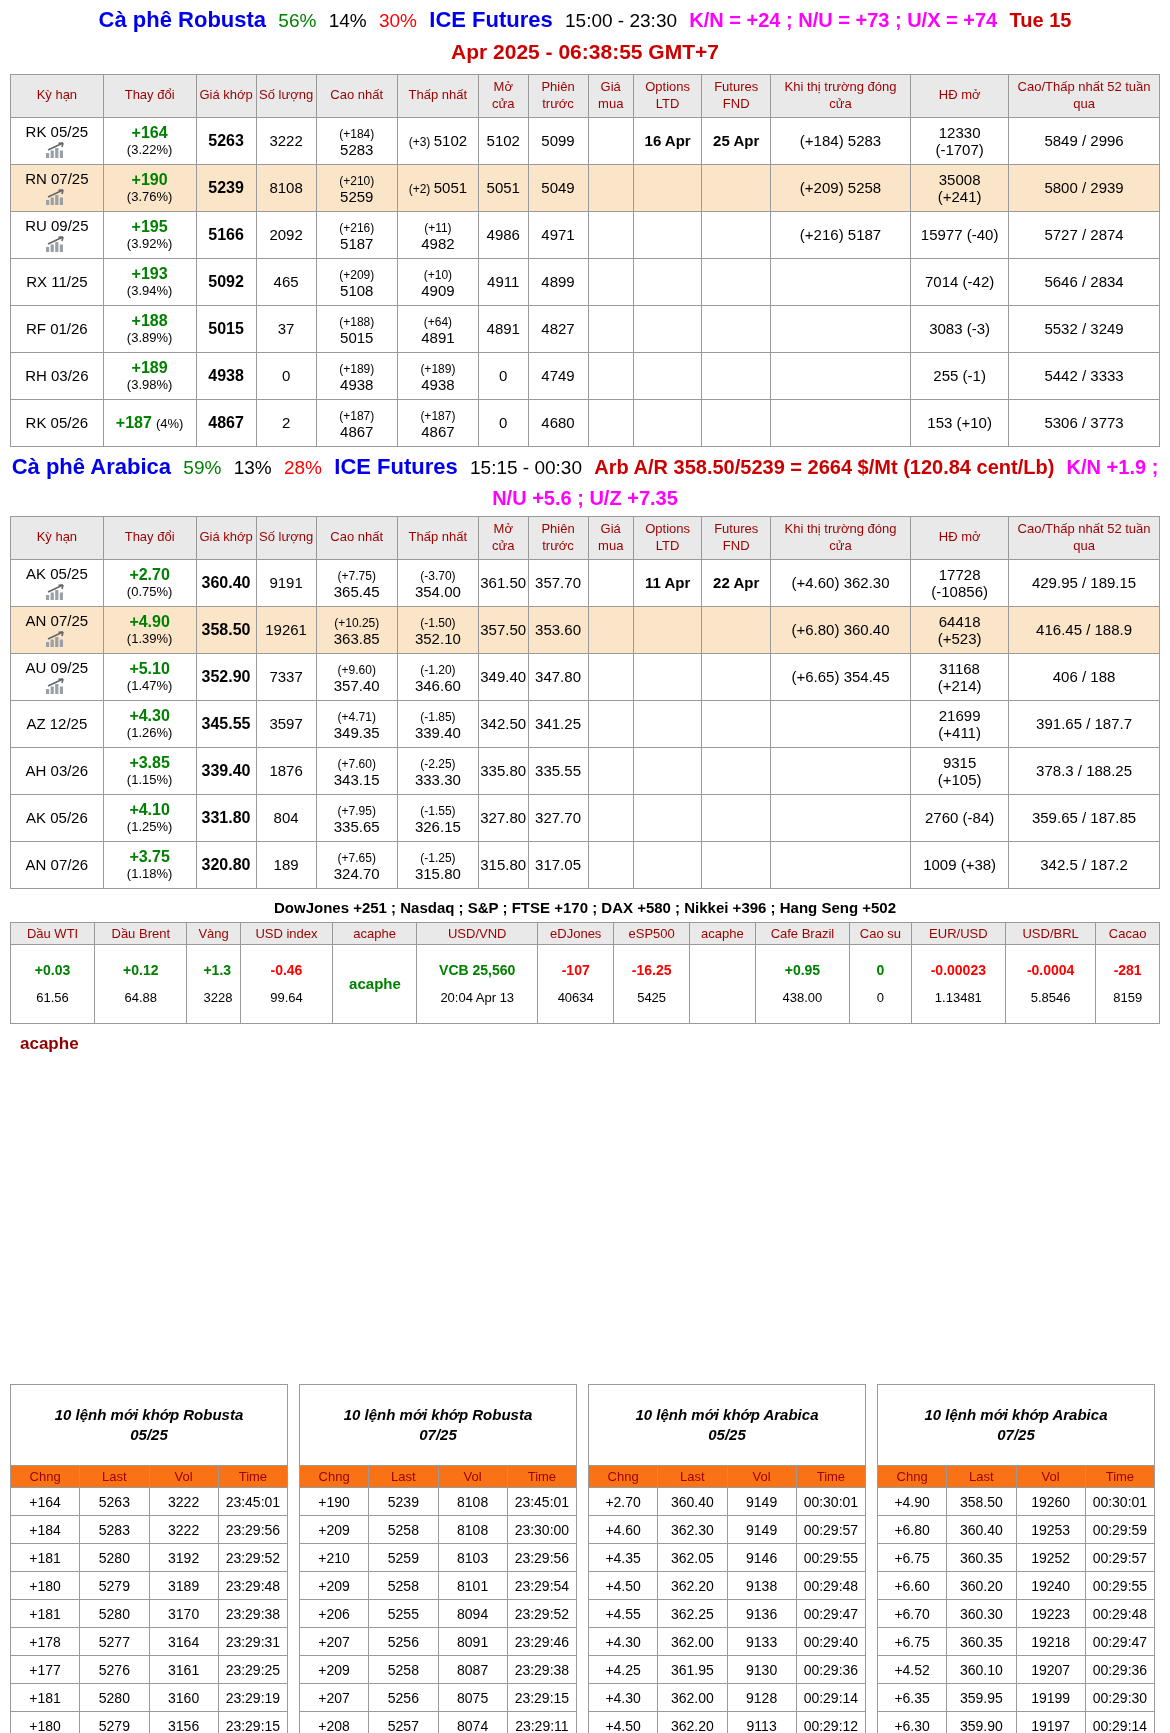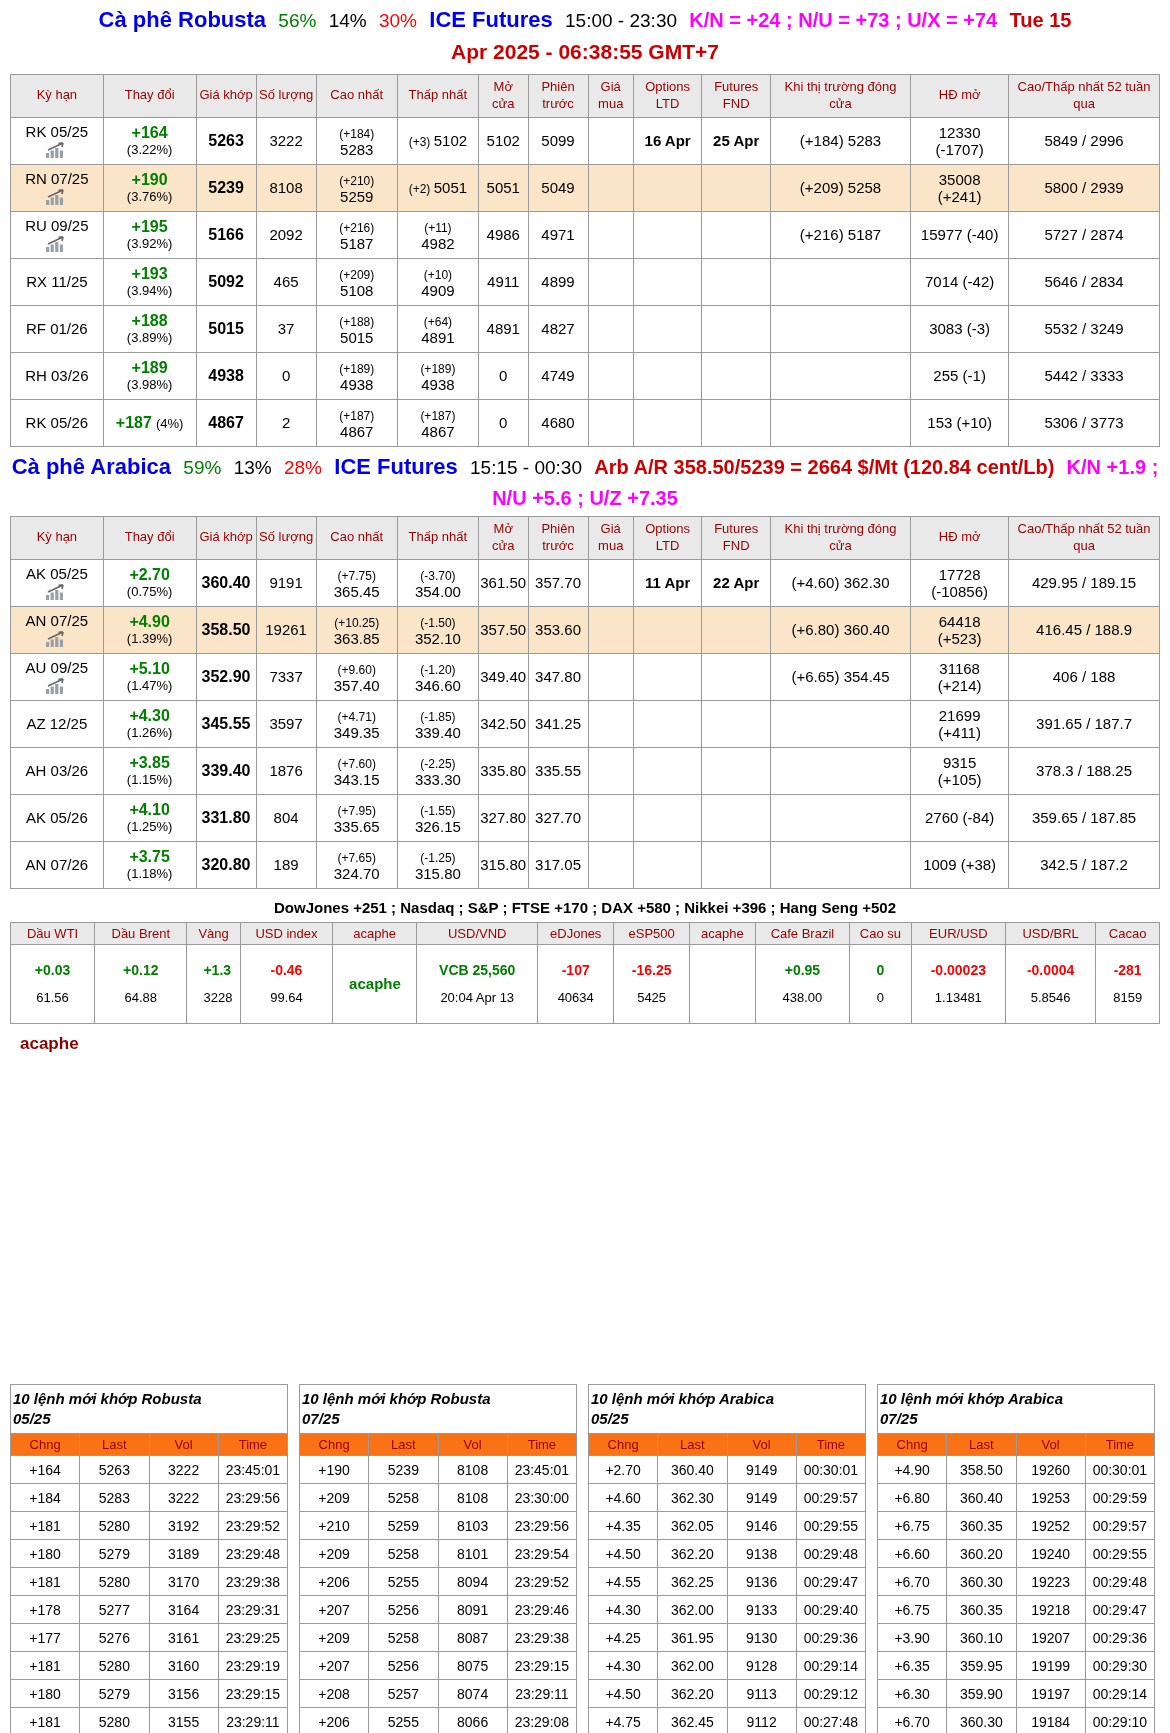--- a/index.html
+++ b/index.html
@@ -42,21 +42,21 @@
   .m-top.dn{color:#ff0000;}
   .m-bot{font-size:13px;color:#000;margin-top:12px;}
   .m-top.brand-cell{font-size:15px;}
   
   .brand{color:#8b0000;font-weight:bold;font-size:17px;margin:10px 0 0 20px;}
   .spacer{height:330px;}
   
   .orders{display:flex;gap:11px;margin:0 10px;}
   .ord{width:278px;}
   .ord th,.ord td{border:1px solid #9a9a9a;}
-  .ord .ttl{background:#fff;font-weight:bold;font-style:italic;font-size:15px;text-align:left;padding:4px 2px;line-height:1.35;}
+  .ord .ttl{background:#fff;font-weight:bold;font-style:italic;font-size:15px;text-align:center;padding:20px 2px;line-height:1.35;}
   .ord .cols th{background:#f97316;color:#990000;font-weight:normal;font-size:13px;padding:3px 1px;text-align:center;}
   .ord td{font-size:14px;text-align:center;padding:4px 1px;height:19px;background:#fff;}
   .cut-strip{height:7px;background:#dcdcdc;border-top:1px solid #aaa;border-bottom:1px solid #aaa;margin:4px 10px 0 10px;}
 </style>
 </head>
 <body>
 
 <div class="headline center">
   <span class="hl-name sp">Cà phê Robusta</span>
   <span class="t-green sp">56%</span>
@@ -966,21 +966,21 @@
           <td>19223</td>
           <td>00:29:48</td>
         </tr>
         <tr>
           <td>+6.75</td>
           <td>360.35</td>
           <td>19218</td>
           <td>00:29:47</td>
         </tr>
         <tr>
-          <td>+3.90</td>
+          <td>+4.52</td>
           <td>360.10</td>
           <td>19207</td>
           <td>00:29:36</td>
         </tr>
         <tr>
           <td>+6.35</td>
           <td>359.95</td>
           <td>19199</td>
           <td>00:29:30</td>
         </tr>

